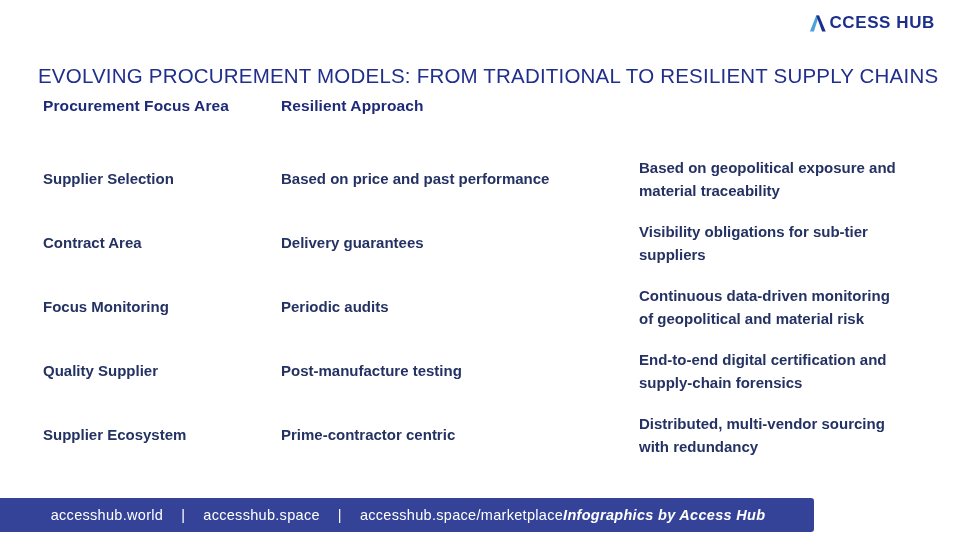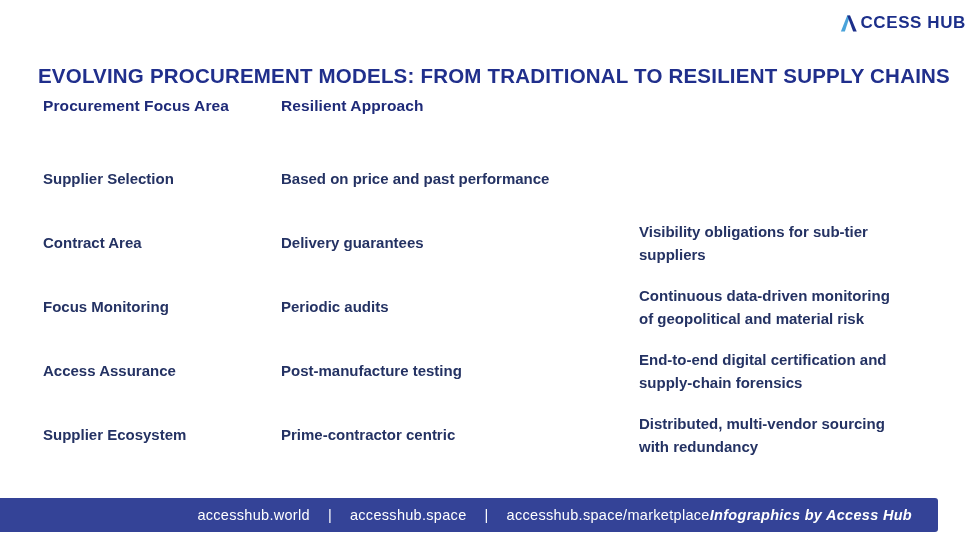--- a/index.html
+++ b/index.html
@@ -13,40 +13,40 @@
     width: 980px;
     height: 551px;
     background: #ffffff;
     overflow: hidden;
   }
 
   
   .logo {
     position: absolute;
     top: 13px;
-    right: 14px;
+    right: 45px;
     display: flex;
     align-items: center;
     gap: 1px;
   }
   .logo svg { display: block; margin-right: 1px; }
   .logo-text {
     font-weight: bold;
     font-size: 17px;
     color: #1c2f8a;
     letter-spacing: 0.6px;
   }
 
   
   .title {
     position: absolute;
     left: 38px;
     top: 50px;
     font-size: 20.5px;
-    font-weight: bold;
+    font-weight: normal;
     color: #202f8c;
     letter-spacing: 0.2px;
     white-space: nowrap;
   }
 
   
   .table {
     position: absolute;
     left: 43px;
     top: 97px;
@@ -79,27 +79,27 @@
   .cell.resilient {
     white-space: pre-line;
     line-height: 1.55;
   }
 
   
   .footer {
     position: absolute;
     left: 0;
     top: 498px;
-    width: 938px;
+    width: 814px;
     height: 34px;
     background: #344397;
     border-radius: 0 3px 3px 0;
     display: flex;
     align-items: center;
-    justify-content: flex-end;
+    justify-content: center;
     padding: 0 26px 0 28px;
     box-sizing: border-box;
   }
   .footer-links {
     display: flex;
     align-items: center;
     gap: 18px;
     font-size: 14.5px;
     letter-spacing: 0.3px;
   }
@@ -135,38 +135,40 @@
 
   <div class="table">
     <div class="thead">
       <div class="th">Procurement Focus Area</div>
       <div class="th">Resilient Approach</div>
     </div>
     <div id="rows">
   <div class="row">
     <div class="cell focus">Supplier Selection</div>
     <div class="cell traditional">Based on price and past performance</div>
+    <div class="cell resilient">Based on geopolitical exposure and
+material traceability</div>
   </div>
 
   <div class="row">
     <div class="cell focus">Contract Area</div>
     <div class="cell traditional">Delivery guarantees</div>
     <div class="cell resilient">Visibility obligations for sub-tier
 suppliers</div>
   </div>
 
   <div class="row">
     <div class="cell focus">Focus Monitoring</div>
     <div class="cell traditional">Periodic audits</div>
     <div class="cell resilient">Continuous data-driven monitoring
 of geopolitical and material risk</div>
   </div>
 
   <div class="row">
-    <div class="cell focus">Access Assurance</div>
+    <div class="cell focus">Quality Supplier</div>
     <div class="cell traditional">Post-manufacture testing</div>
     <div class="cell resilient">End-to-end digital certification and
 supply-chain forensics</div>
   </div>
 
   <div class="row">
     <div class="cell focus">Supplier Ecosystem</div>
     <div class="cell traditional">Prime-contractor centric</div>
     <div class="cell resilient">Distributed, multi-vendor sourcing
 with redundancy</div>

